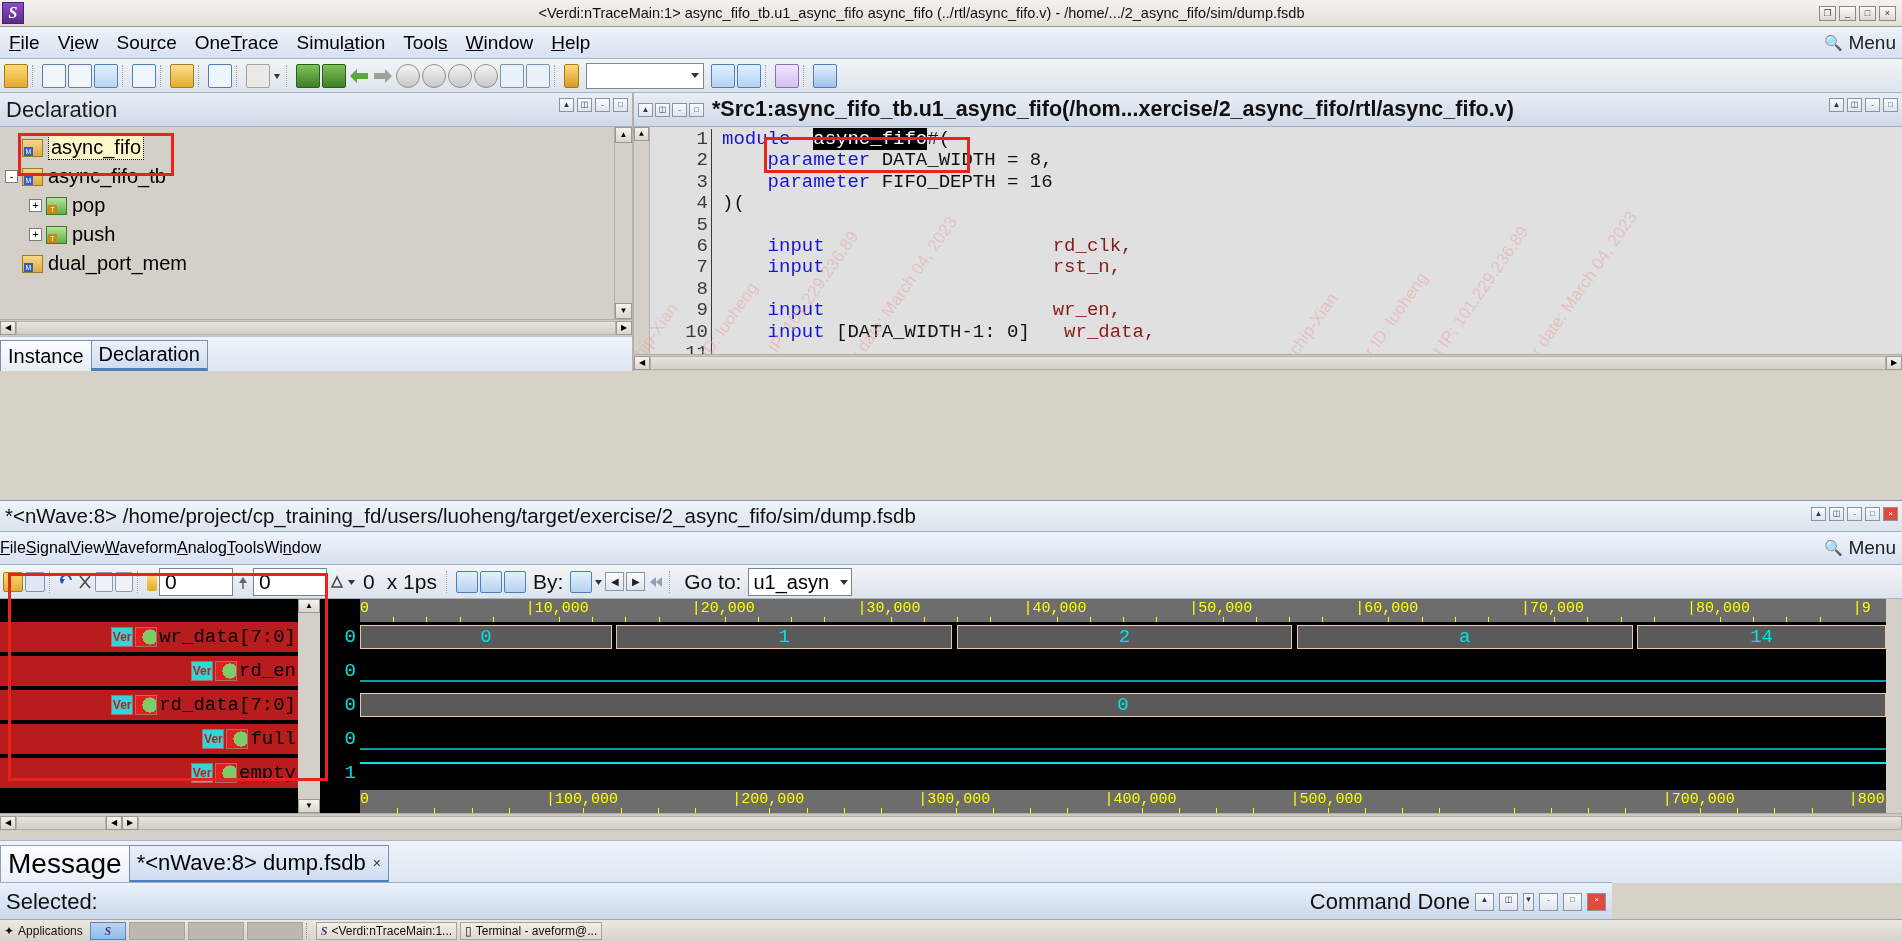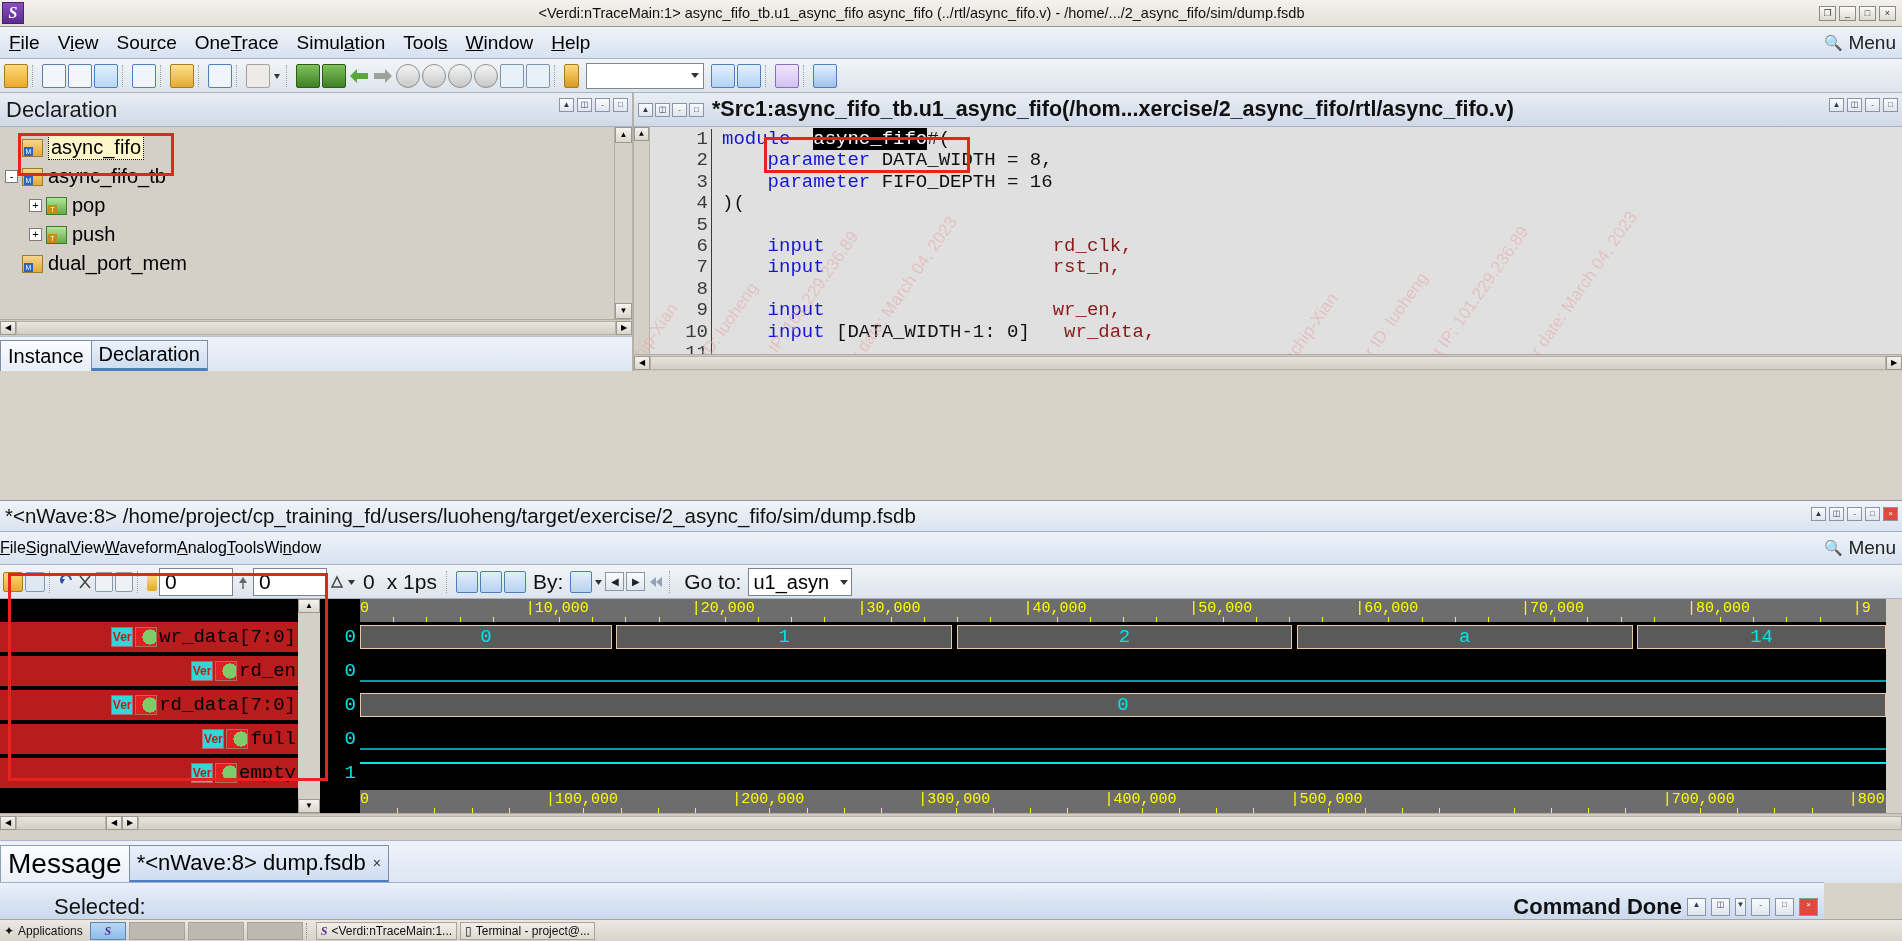--- a/index.html
+++ b/index.html
@@ -180,25 +180,25 @@
   .wrow{height:30px;position:relative;}
   .bus{position:absolute;top:3px;height:24px;background:#5a5a5a;border:1px solid #e8c9a8;
         box-sizing:border-box;color:#00e5e5;font-family:"Liberation Mono",monospace;font-size:19px;
         text-align:center;line-height:22px;}
   .lowline{position:absolute;left:0;right:0;bottom:4px;height:2px;background:#00a0a0;}
   .hiline{position:absolute;left:0;right:0;top:4px;height:2px;background:#00e5e5;}
 
   
   .msgbar{position:absolute;left:0;top:840px;width:1902px;height:42px;
         background:linear-gradient(#eef3fa,#dde6f2);border-top:1px solid #aab6c6;display:flex;align-items:flex-end;}
-  .statusbar{position:absolute;left:0;top:882px;width:1776px;height:37px;
-        background:linear-gradient(#eaf1fa,#c9d8ec);border-top:1px solid #9fb0c8;display:flex;align-items:flex-end;padding-left:48px;}
+  .statusbar{position:absolute;left:0;top:882px;width:1612px;height:37px;
+        background:linear-gradient(#eaf1fa,#c9d8ec);border-top:1px solid #9fb0c8;display:flex;align-items:center;}
   .status-left{font-size:22px;color:#111;padding-left:6px;}
   .status-right{margin-left:auto;display:flex;align-items:center;gap:5px;padding-right:6px;}
-  .status-right .cd{font-size:22px;color:#111;font-weight:bold;}
+  .status-right .cd{font-size:22px;color:#111;}
   .taskbar{position:absolute;left:0;top:919px;width:1902px;height:22px;
         background:linear-gradient(#ece9e3,#d6d2c9);border-top:1px solid #a9a59c;display:flex;align-items:center;gap:3px;}
   .tk-item{height:18px;display:flex;align-items:center;padding:0 4px;font-size:12px;color:#111;
         background:linear-gradient(#f2efe9,#ddd9d0);border:1px solid #a8a49b;box-sizing:border-box;white-space:nowrap;}
   .tk-blank{width:56px;height:18px;background:#bdb9b0;border:1px solid #a8a49b;box-sizing:border-box;}
   .tk-active{background:linear-gradient(#b8d6f5,#8ebdeb);border:1px solid #5d87b8;}
 
   .arrowbtn{width:19px;height:19px;border:1px solid #8d96a3;background:linear-gradient(#fbfcfe,#dde5ef);
         font-size:10px;line-height:17px;text-align:center;box-sizing:border-box;color:#222;}
 </style>
@@ -717,17 +717,17 @@
     <div class="tk-blank"></div>
     <div class="tk-blank"></div>
     <div class="tk-blank"></div>
     <div style="width:6px;border-left:1px dotted #8d8a82;height:16px;"></div>
     <div class="tk-item">
       <span style="color:#5a2a8f;font-family:'Liberation Serif',serif;font-style:italic;font-weight:bold;margin-right:4px;">S</span>
       <span>&lt;Verdi:nTraceMain:1...</span>
     </div>
     <div class="tk-item">
       <span style="margin-right:4px;">▯</span>
-      <span>Terminal - project@...</span>
+      <span>Terminal - aveform@...</span>
     </div>
   </div>
 
 </div>
 
 </body></html>

